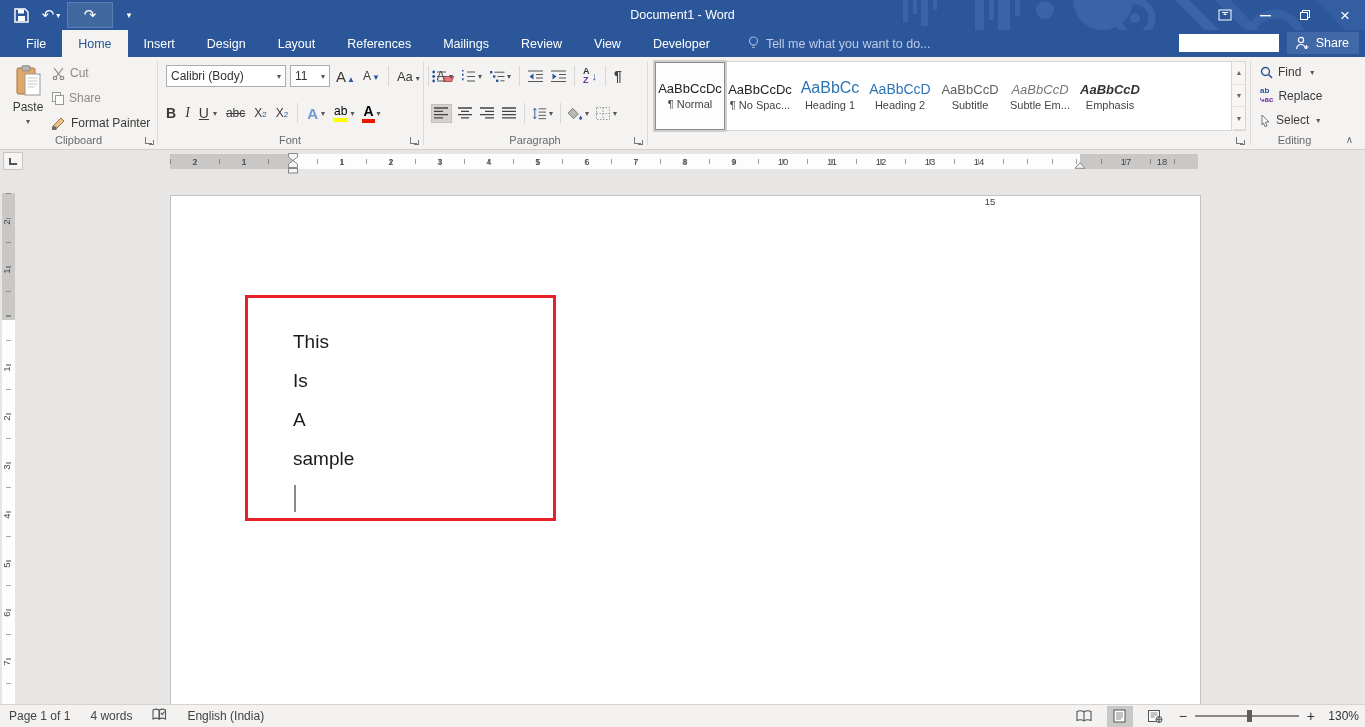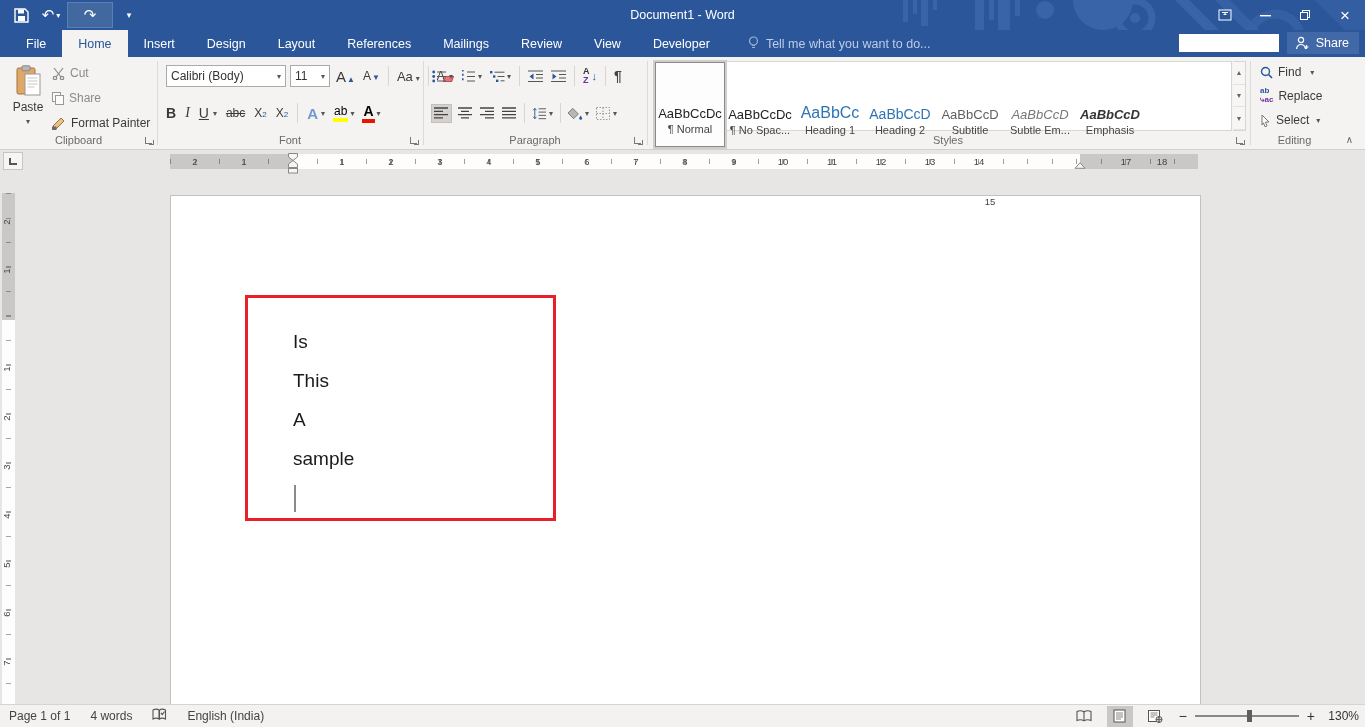--- a/index.html
+++ b/index.html
@@ -81,21 +81,21 @@
   .pbtn.sel { background:#d4d1cf; outline:1px solid #c2c0be; padding:2px; }
   .licon { display:inline-block; width:15px; height:13px; }
   .pil { font-size:14px; color:#444; font-weight:bold; }
   .sortic { display:flex; align-items:center; font-size:9px; line-height:1; color:#333; font-weight:bold; }
   .sortic .az { display:flex; flex-direction:column; }
   .sortic .az b:last-child { color:#7030a0; }
   .sortarr { color:#2b579a; font-size:11px; }
 
   
   .stybox { position:absolute; left:6px; top:4px; width:578px; height:70px; background:#fff; border:1px solid #d8d6d4; display:flex; }
-  .style-item { width:70px; height:85px; display:flex; flex-direction:column; align-items:center; justify-content:flex-end; padding-bottom:11px; gap:2px; }
+  .style-item { width:70px; height:68px; display:flex; flex-direction:column; align-items:center; justify-content:flex-end; padding-bottom:19px; gap:2px; }
   .style-item.sel { border:1px solid #8a8a8a; outline:2px solid #d0cecd; background:#fdfdfd; }
   .sp { white-space:nowrap; overflow:hidden; max-width:66px; color:#222; font-size:13px; }
   .sp-heading1 { color:#2e74b5; font-size:16px; }
   .sp-heading2 { color:#2e74b5; font-size:14px; }
   .sp-title { font-size:24px; font-weight:300; letter-spacing:0.5px; }
   .sp-subtitle { color:#5f5f5f; }
   .sp-subtleemphasis { color:#777; font-style:italic; }
   .sp-emphasis { font-style:italic; font-weight:600; color:#333; }
   .sn { font-size:11px; color:#444; white-space:nowrap; overflow:hidden; max-width:68px; }
   .styscroll { position:absolute; left:585px; top:4px; width:13px; height:70px; border:1px solid #d8d6d4; border-left:none; background:#f7f6f5; display:flex; flex-direction:column; }
@@ -485,21 +485,20 @@
           <div class="style-item">
             <div class="sp sp-emphasis">AaBbCcD</div>
             <div class="sn">Emphasis</div>
           </div>
         </div>
       <div class="styscroll">
         <div>▲</div>
         <div>▼</div>
         <div>▼</div>
       </div>
-      <div class="gfooter">Styles</div>
       <div class="dlg">
           <i></i>
           <b></b>
         </div>
     </div>
     <div class="gdiv" style="left:1250px;"></div>
 
     <div class="rgroup" style="left:1252px;width:85px;">
       <div class="edrows">
         <div class="edbtn">
@@ -580,22 +579,22 @@
         <span class="rnum vr" style="top: 225px;">2</span>
         <span class="rnum vr" style="top: 274px;">3</span>
         <span class="rnum vr" style="top: 323px;">4</span>
         <span class="rnum vr" style="top: 372px;">5</span>
         <span class="rnum vr" style="top: 421px;">6</span>
         <span class="rnum vr" style="top: 470px;">7</span>
       </div>
     <div class="page">
       <div class="shape">
         <div>
+            <div class="dline">This</div>
             <div class="dline">Is</div>
-            <div class="dline">This</div>
             <div class="dline">A</div>
             <div class="dline">sample</div>
           </div>
         <div class="caret-line"></div>
       </div>
     </div>
   </div>
 
   <div class="statusbar">
     <div class="sb-left">

